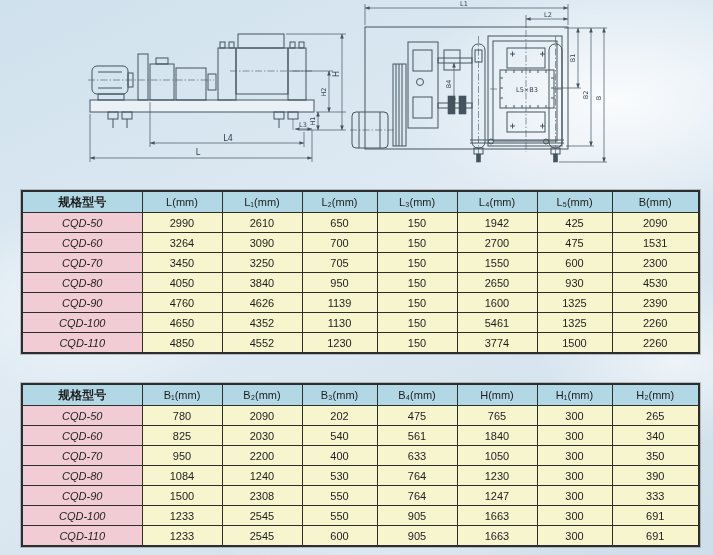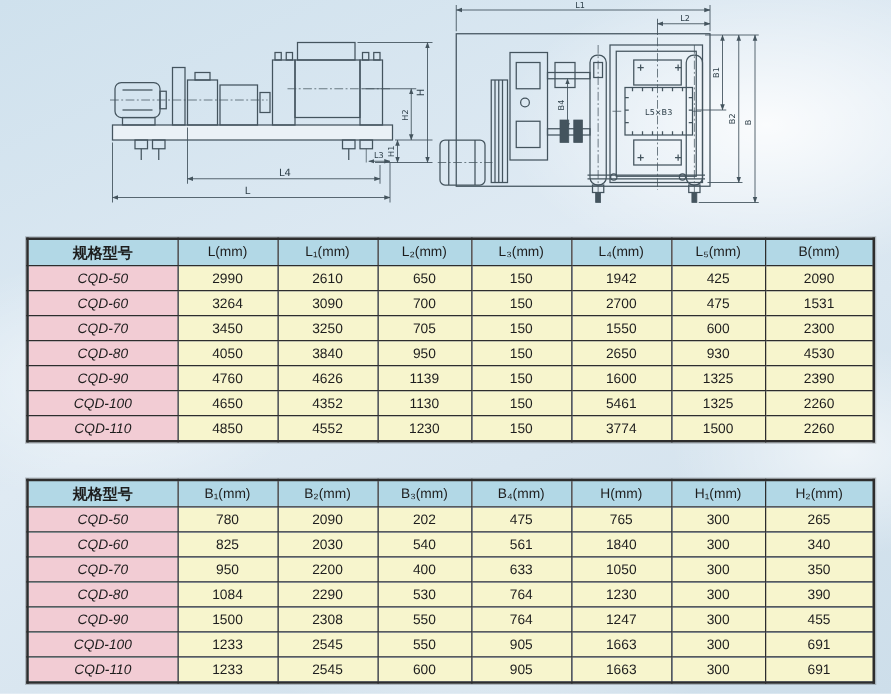--- a/index.html
+++ b/index.html
@@ -373,36 +373,36 @@
         <td class="val">2200</td>
         <td class="val">400</td>
         <td class="val">633</td>
         <td class="val">1050</td>
         <td class="val">300</td>
         <td class="val">350</td>
       </tr>
       <tr>
         <td class="model">CQD-80</td>
         <td class="val">1084</td>
-        <td class="val">2290</td>
+        <td class="val">1240</td>
         <td class="val">530</td>
         <td class="val">764</td>
         <td class="val">1230</td>
         <td class="val">300</td>
         <td class="val">390</td>
       </tr>
       <tr>
         <td class="model">CQD-90</td>
         <td class="val">1500</td>
         <td class="val">2308</td>
         <td class="val">550</td>
         <td class="val">764</td>
         <td class="val">1247</td>
         <td class="val">300</td>
-        <td class="val">455</td>
+        <td class="val">333</td>
       </tr>
       <tr>
         <td class="model">CQD-100</td>
         <td class="val">1233</td>
         <td class="val">2545</td>
         <td class="val">550</td>
         <td class="val">905</td>
         <td class="val">1663</td>
         <td class="val">300</td>
         <td class="val">691</td>

